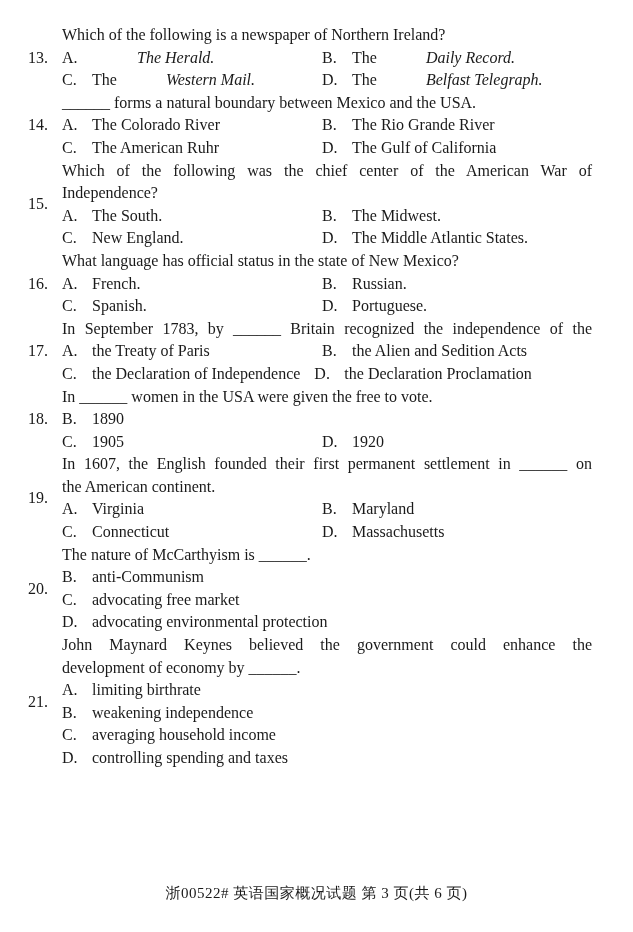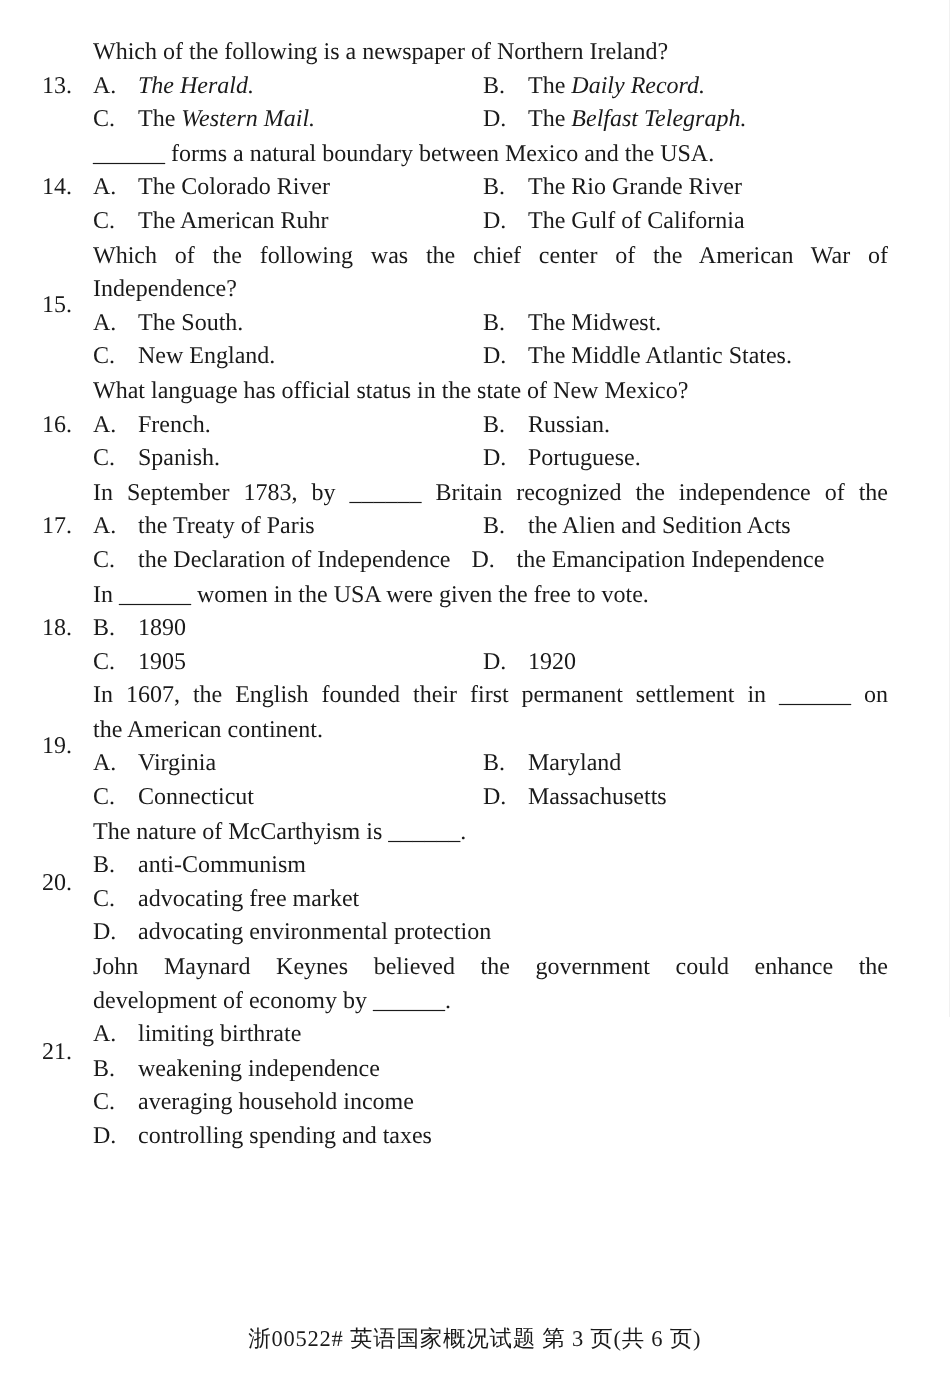--- a/index.html
+++ b/index.html
@@ -12,21 +12,21 @@
   .q{display:flex;align-items:center;}
   .q-num{flex:0 0 34px;width:34px;}
   .q-body{flex:1 1 auto;min-width:0;}
   .stem-line{white-space:normal;}
   .just{text-align:justify;text-align-last:justify;}
   .opt-row{display:flex;}
   .opt{white-space:pre-wrap;}
   .col1{flex:0 0 auto;min-width:260px;}
   .snug .col1{min-width:0;margin-right:14px;}
   .opt-label{display:inline-block;width:30px;}
-  i.opt-em{font-style:italic;}
+  i.opt-em{font-style:italic;margin-left:45px;}
   .footer{
     position:absolute;top:882px;left:0;width:100%;text-align:center;
     font-size:15px;letter-spacing:0.5px;
   }
 </style>
 </head>
 <body>
 
 <div class="page">
 
@@ -94,21 +94,21 @@
   <div class="q">
     <div class="q-num">17.</div>
     <div class="q-body">
       <div class="stem-line just">In September 1783, by ______ Britain recognized the independence of the</div>
       <div class="opt-row">
         <div class="opt col1"><span class="opt-label">A.</span><span>the Treaty of Paris</span></div>
         <div class="opt"><span class="opt-label">B.</span><span>the Alien and Sedition Acts</span></div>
       </div>
       <div class="opt-row snug">
         <div class="opt col1"><span class="opt-label">C.</span><span>the Declaration of Independence</span></div>
-        <div class="opt"><span class="opt-label">D.</span><span>the Emancipation Independence</span></div>
+        <div class="opt"><span class="opt-label">D.</span><span>the Declaration Proclamation</span></div>
       </div>
     </div>
   </div>
 
   <div class="q">
     <div class="q-num">18.</div>
     <div class="q-body">
       <div class="stem-line">In ______ women in the USA were given the free to vote.</div>
       <div class="opt-row">
         <div class="opt"><span class="opt-label">B.</span><span>1890</span></div>

